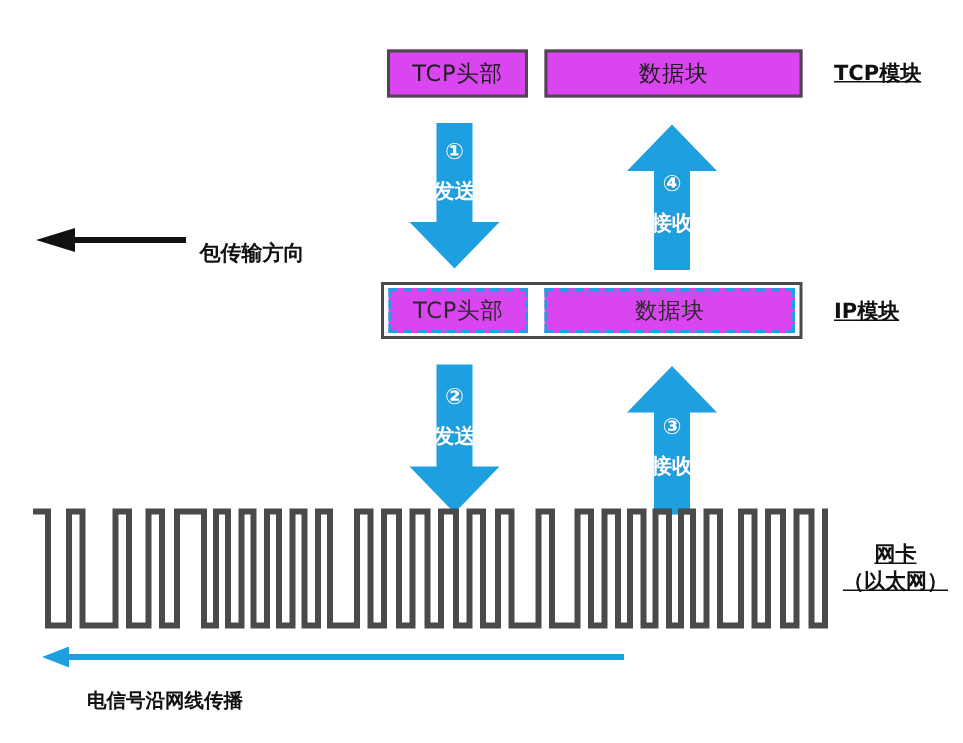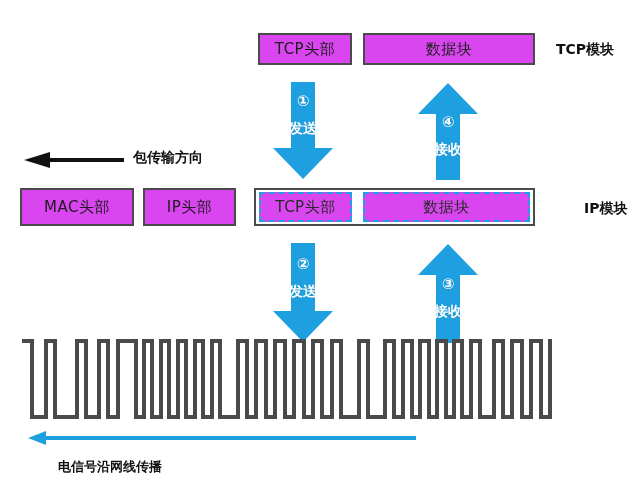--- a/index.html
+++ b/index.html
@@ -44,20 +44,21 @@
   }
 
   
   .side-label {
     position: absolute;
     font-size: 14px;
     font-weight: bold;
     color: #111111;
     white-space: nowrap;
     line-height: 1.25;
+    text-decoration: underline;
   }
   .side-label.two-line {
     text-align: center;
     font-weight: bold;
   }
 
   
   .arrow {
     position: absolute;
   }
@@ -149,41 +150,35 @@
       <span class="cjk">接收</span>
     </div>
   </div>
 
   <div class="dir-arrow" style="left:24px; top:152px; width:100px; height:16px;">
     <svg width="100" height="16" viewBox="0 0 100 16" aria-hidden="true">
       <line x1="26" y1="8" x2="100" y2="8" stroke="#111111" stroke-width="4"></line>
       <polygon points="0,8 26,0 26,16" fill="#111111"></polygon>
     </svg>
   </div>
-  <div class="dir-label" style="left:133px; top:149px;text-align:center;">包传输方向</div>
-
-  <div class="pkt-box" style="left:20px; top:188px; width:114px; height:38px;">
-    <span>MAC头部</span>
-  </div>
-
-  <div class="pkt-box" style="left:143px; top:188px; width:93px; height:38px;">
-    <span>IP头部</span>
-  </div>
+  <div class="dir-label" style="left:133px; top:160px;text-align:center;">包传输方向</div>
+
+
 
   <div class="row-frame" style="left:254px; top:188px; width:281px; height:38px;"></div>
 
   <div class="pkt-box dashed" style="left:259px; top:192px; width:93px; height:30px; border-width:2px;">
     <span>TCP头部</span>
   </div>
 
   <div class="pkt-box dashed" style="left:363px; top:192px; width:167px; height:30px; border-width:2px;">
     <span>数据块</span>
   </div>
 
-  <div class="side-label" style="left:556px; top:200px;margin-left:28px;">IP模块</div>
+  <div class="side-label" style="left:556px; top:200px;">IP模块</div>
 
   <div class="arrow" style="left:272px; top:243px; width:62px; height:100px;">
     <svg width="62" height="100" viewBox="0 0 62 100" aria-hidden="true">
       <polygon points="19,0 43,0 43,68 61,68 31,99 1,68 19,68" fill="#1e9fe0"></polygon>
     </svg>
     <div class="arrow-text" style="top:14px;">
       <span class="num">②</span>
       <span class="cjk">发送</span>
     </div>
   </div>
@@ -195,20 +190,24 @@
     <div class="arrow-text" style="top:34px;">
       <span class="num">③</span>
       <span class="cjk">接收</span>
     </div>
   </div>
 
   <svg id="wave" style="left:22px; top:338px;" width="532" height="82" viewBox="0 0 532 82">
     <path id="wave-path" d="M 0 3 L 10 3 L 10 79 L 24 79 L 24 3 L 33 3 L 33 79 L 55 79 L 55 3 L 64 3 L 64 79 L 77 79 L 77 3 L 86 3 L 86 79 L 96 79 L 96 3 L 114 3 L 114 79 L 122 79 L 122 3 L 130 3 L 130 79 L 139 79 L 139 3 L 147 3 L 147 79 L 156 79 L 156 3 L 164 3 L 164 79 L 173 79 L 173 3 L 181 3 L 181 79 L 190 79 L 190 3 L 198 3 L 198 79 L 216 79 L 216 3 L 225 3 L 225 79 L 234 79 L 234 3 L 244 3 L 244 79 L 253 79 L 253 3 L 263 3 L 263 79 L 272 79 L 272 3 L 282 3 L 282 79 L 291 79 L 291 3 L 300 3 L 300 79 L 310 79 L 310 3 L 319 3 L 319 79 L 337 79 L 337 3 L 346 3 L 346 79 L 363 79 L 363 3 L 372 3 L 372 79 L 381 79 L 381 3 L 390 3 L 390 79 L 398 79 L 398 3 L 407 3 L 407 79 L 415 79 L 415 3 L 424 3 L 424 79 L 432 79 L 432 3 L 440 3 L 440 79 L 449 79 L 449 3 L 458 3 L 458 79 L 472 79 L 472 3 L 481 3 L 481 79 L 490 79 L 490 3 L 500 3 L 500 79 L 509 79 L 509 3 L 519 3 L 519 79 L 528 79 L 528 3 L 530 3" fill="none" stroke="#4a4a4a" stroke-width="4" stroke-linejoin="miter" stroke-linecap="butt"></path>
   </svg>
 
+  <div class="side-label two-line" style="left:562px; top:362px;">
+    <div>网卡</div>
+    <div>（以太网）</div>
+  </div>
 
   <div style="position:absolute; left:28px; top:430px; width:388px; height:14px;">
     <svg width="388" height="14" viewBox="0 0 388 14" aria-hidden="true">
       <line x1="16" y1="7" x2="388" y2="7" stroke="#1e9fe0" stroke-width="4"></line>
       <polygon points="0,7 18,0 18,14" fill="#1e9fe0"></polygon>
     </svg>
   </div>
   <div class="sig-label" style="left:58px; top:445px;margin-top:13px;">电信号沿网线传播</div>
 
 </div>

